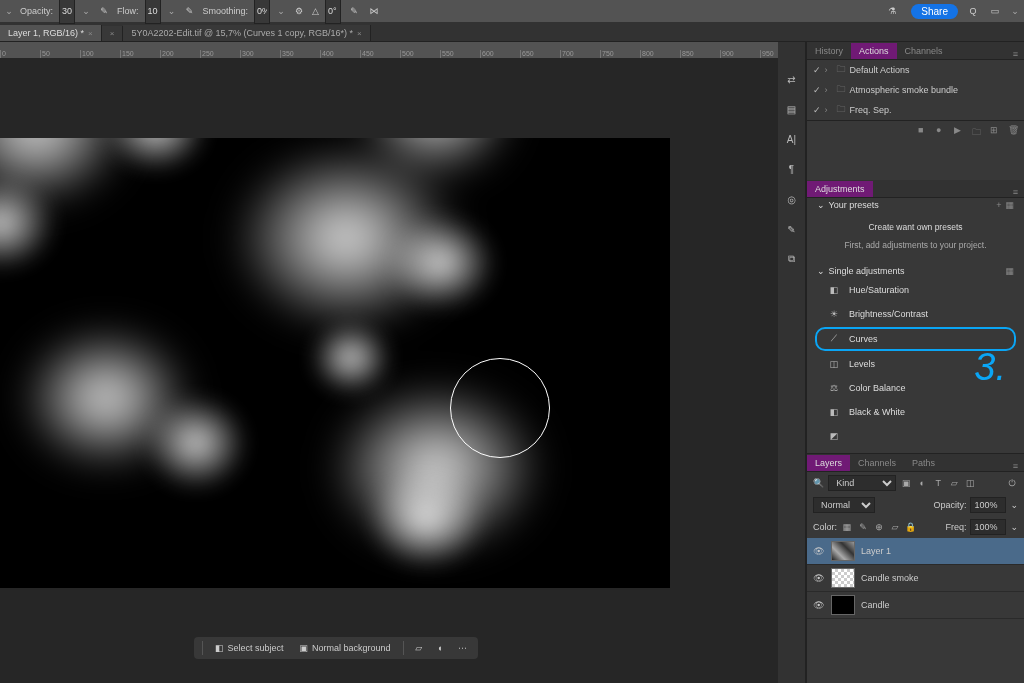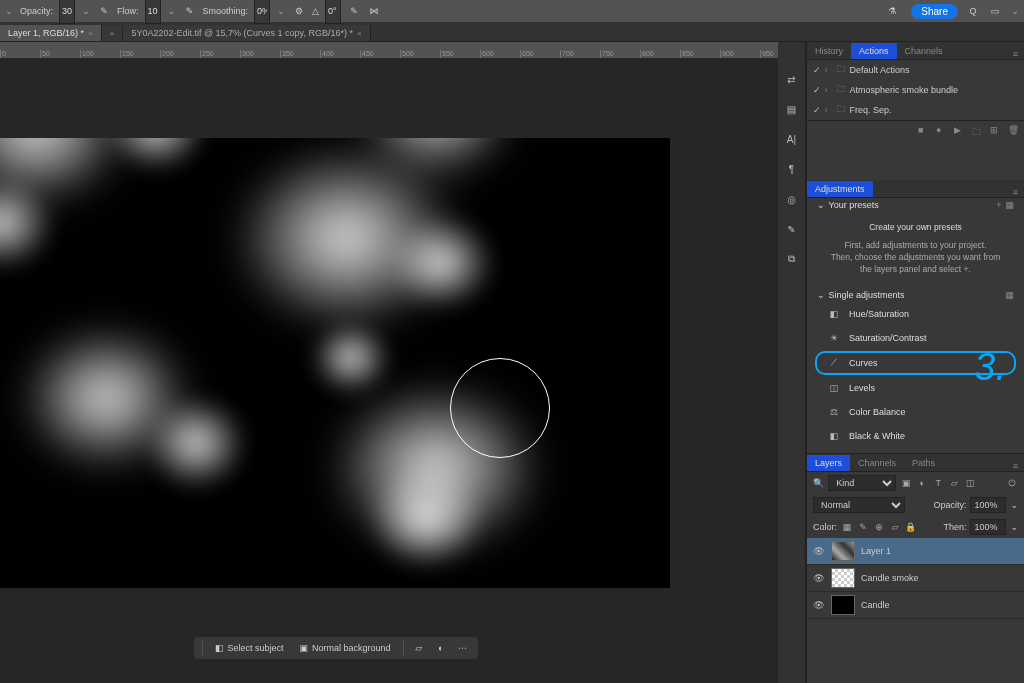--- a/index.html
+++ b/index.html
@@ -37,21 +37,21 @@
 .ctx-sep { width: 1px; height: 14px; background: #555; }
 
 
 .vstrip { width: 28px; background: #323232; display: flex; flex-direction: column; align-items: center; gap: 12px; padding-top: 28px; border-right: 1px solid #222; }
 .vicon { width: 18px; height: 18px; display: flex; align-items: center; justify-content: center; color: #bbb; }
 
 
 .right-panels { width: 218px; background: #383838; display: flex; flex-direction: column; border-left: 1px solid #222; }
 .panel-tabs { display: flex; height: 18px; background: #323232; font-size: 9px; align-items: flex-end; border-bottom: 1px solid #222; }
 .ptab { padding: 3px 8px; color: #888; }
-.ptab.active { background: #1d4ed8; color: #ddd; }
+.ptab.active { background: #701a75; color: #ddd; }
 .panel-menu { margin-left: auto; padding: 0 6px; color: #888; }
 
 .actions-panel { background: #383838; height: 120px; font-size: 9px; }
 .action-row { display: flex; align-items: center; gap: 4px; padding: 2px 6px; color: #ccc; }
 .action-row .chk { color: #bbb; }
 .action-row .chev { color: #888; width: 8px; }
 .action-row .folder { color: #888; }
 .actions-footer { display: flex; justify-content: flex-end; gap: 8px; padding: 4px 6px; border-top: 1px solid #222; color: #888; }
 .af-icon { width: 10px; }
 
@@ -242,38 +242,37 @@
     <div class="adjustments-panel" style="position:relative">
       <div class="adj-section">
           <span>⌄</span>
           <span>Your presets</span>
         <span class="adj-header-icons">
             <span>+</span>
             <span>▦</span>
           </span>
       </div>
       <div class="adj-help">
-        <div style="color:#ddd;font-weight:500;padding:6px 0">Create your own presets</div>
+        <div style="color:#ddd;font-weight:500;padding:6px 0">Create want own presets</div>
         <div>First, add adjustments to your project.</div>
-        <div>Then, choose the adjustments you want from the layers panel and select +.</div>
       </div>
       <div class="adj-section" style="margin-top:8px">
           <span>⌄</span>
           <span>Single adjustments</span>
         <span class="adj-header-icons">
             <span>▦</span>
           </span>
       </div>
       <div class="adj-item">
           <span class="adj-icon">◧</span>
           <span>Hue/Saturation</span>
         </div>
       <div class="adj-item">
           <span class="adj-icon">☀</span>
-          <span>Saturation/Contrast</span>
+          <span>Brightness/Contrast</span>
         </div>
       <div class="adj-item highlight">
           <span class="adj-icon">⟋</span>
           <span>Curves</span>
         </div>
       <div class="adj-item">
           <span class="adj-icon">◫</span>
           <span>Levels</span>
         </div>
       <div class="adj-item">
@@ -301,33 +300,33 @@
         <span>🔍</span>
         <select class="lyr-input lyr-sel"><option>Kind</option></select>
         <span class="lyr-icon">▣</span>
         <span class="lyr-icon">◐</span>
         <span class="lyr-icon">T</span>
         <span class="lyr-icon">▱</span>
         <span class="lyr-icon">◫</span>
         <span class="lyr-icon" style="margin-left:auto">⏻</span>
       </div>
       <div class="lyr-row">
-        <select class="lyr-input" style="width:92px"><option>Normal</option></select>
+        <select class="lyr-input" style="width:62px"><option>Normal</option></select>
         <span style="margin-left:auto">Opacity:</span>
         <input class="lyr-input" style="width: 36px;" value="100%">
         <span>⌄</span>
       </div>
       <div class="lyr-row">
         <span>Color:</span>
         <span class="lyr-icon">▦</span>
         <span class="lyr-icon">✎</span>
         <span class="lyr-icon">⊕</span>
         <span class="lyr-icon">▱</span>
         <span class="lyr-icon">🔒</span>
-        <span style="margin-left:auto">Then:</span>
+        <span style="margin-left:auto">Freq:</span>
         <input class="lyr-input" style="width: 36px;" value="100%">
         <span>⌄</span>
       </div>
       <div class="layer-item selected">
         <span class="eye">👁</span>
         <div class="thumb clouds-thumb"></div>
         <span>Layer 1</span>
       </div>
       <div class="layer-item">
         <span class="eye">👁</span>

